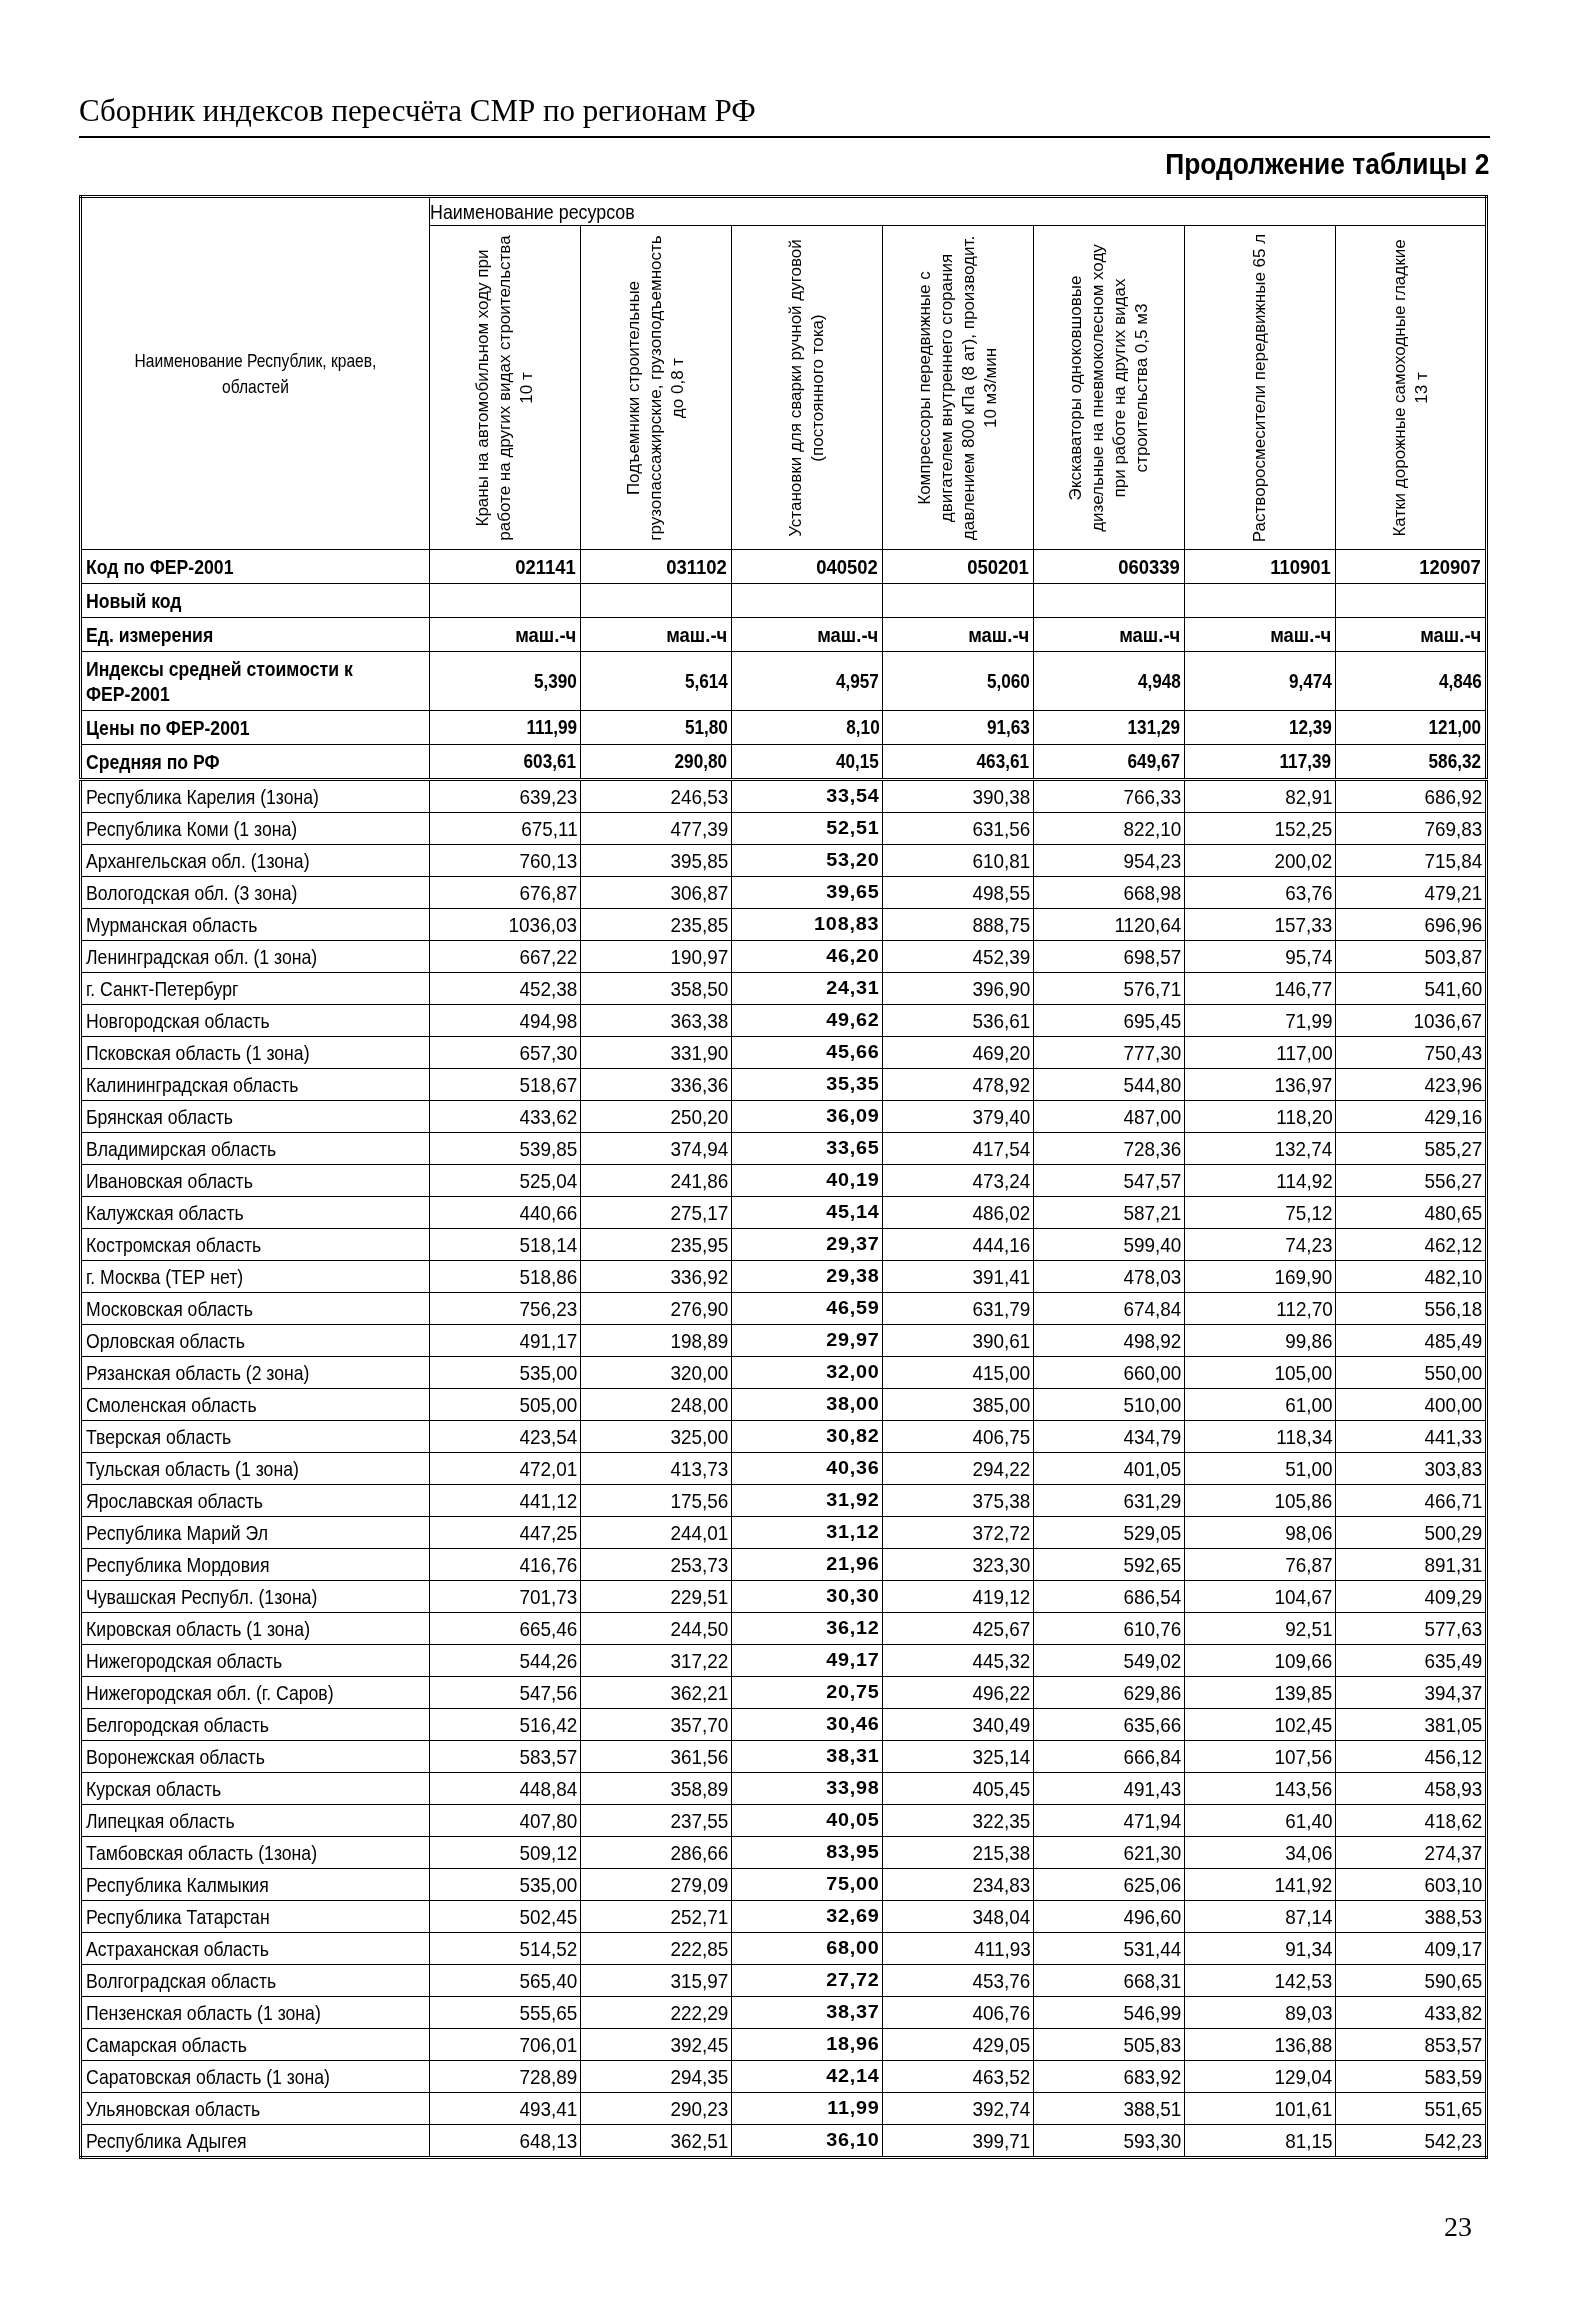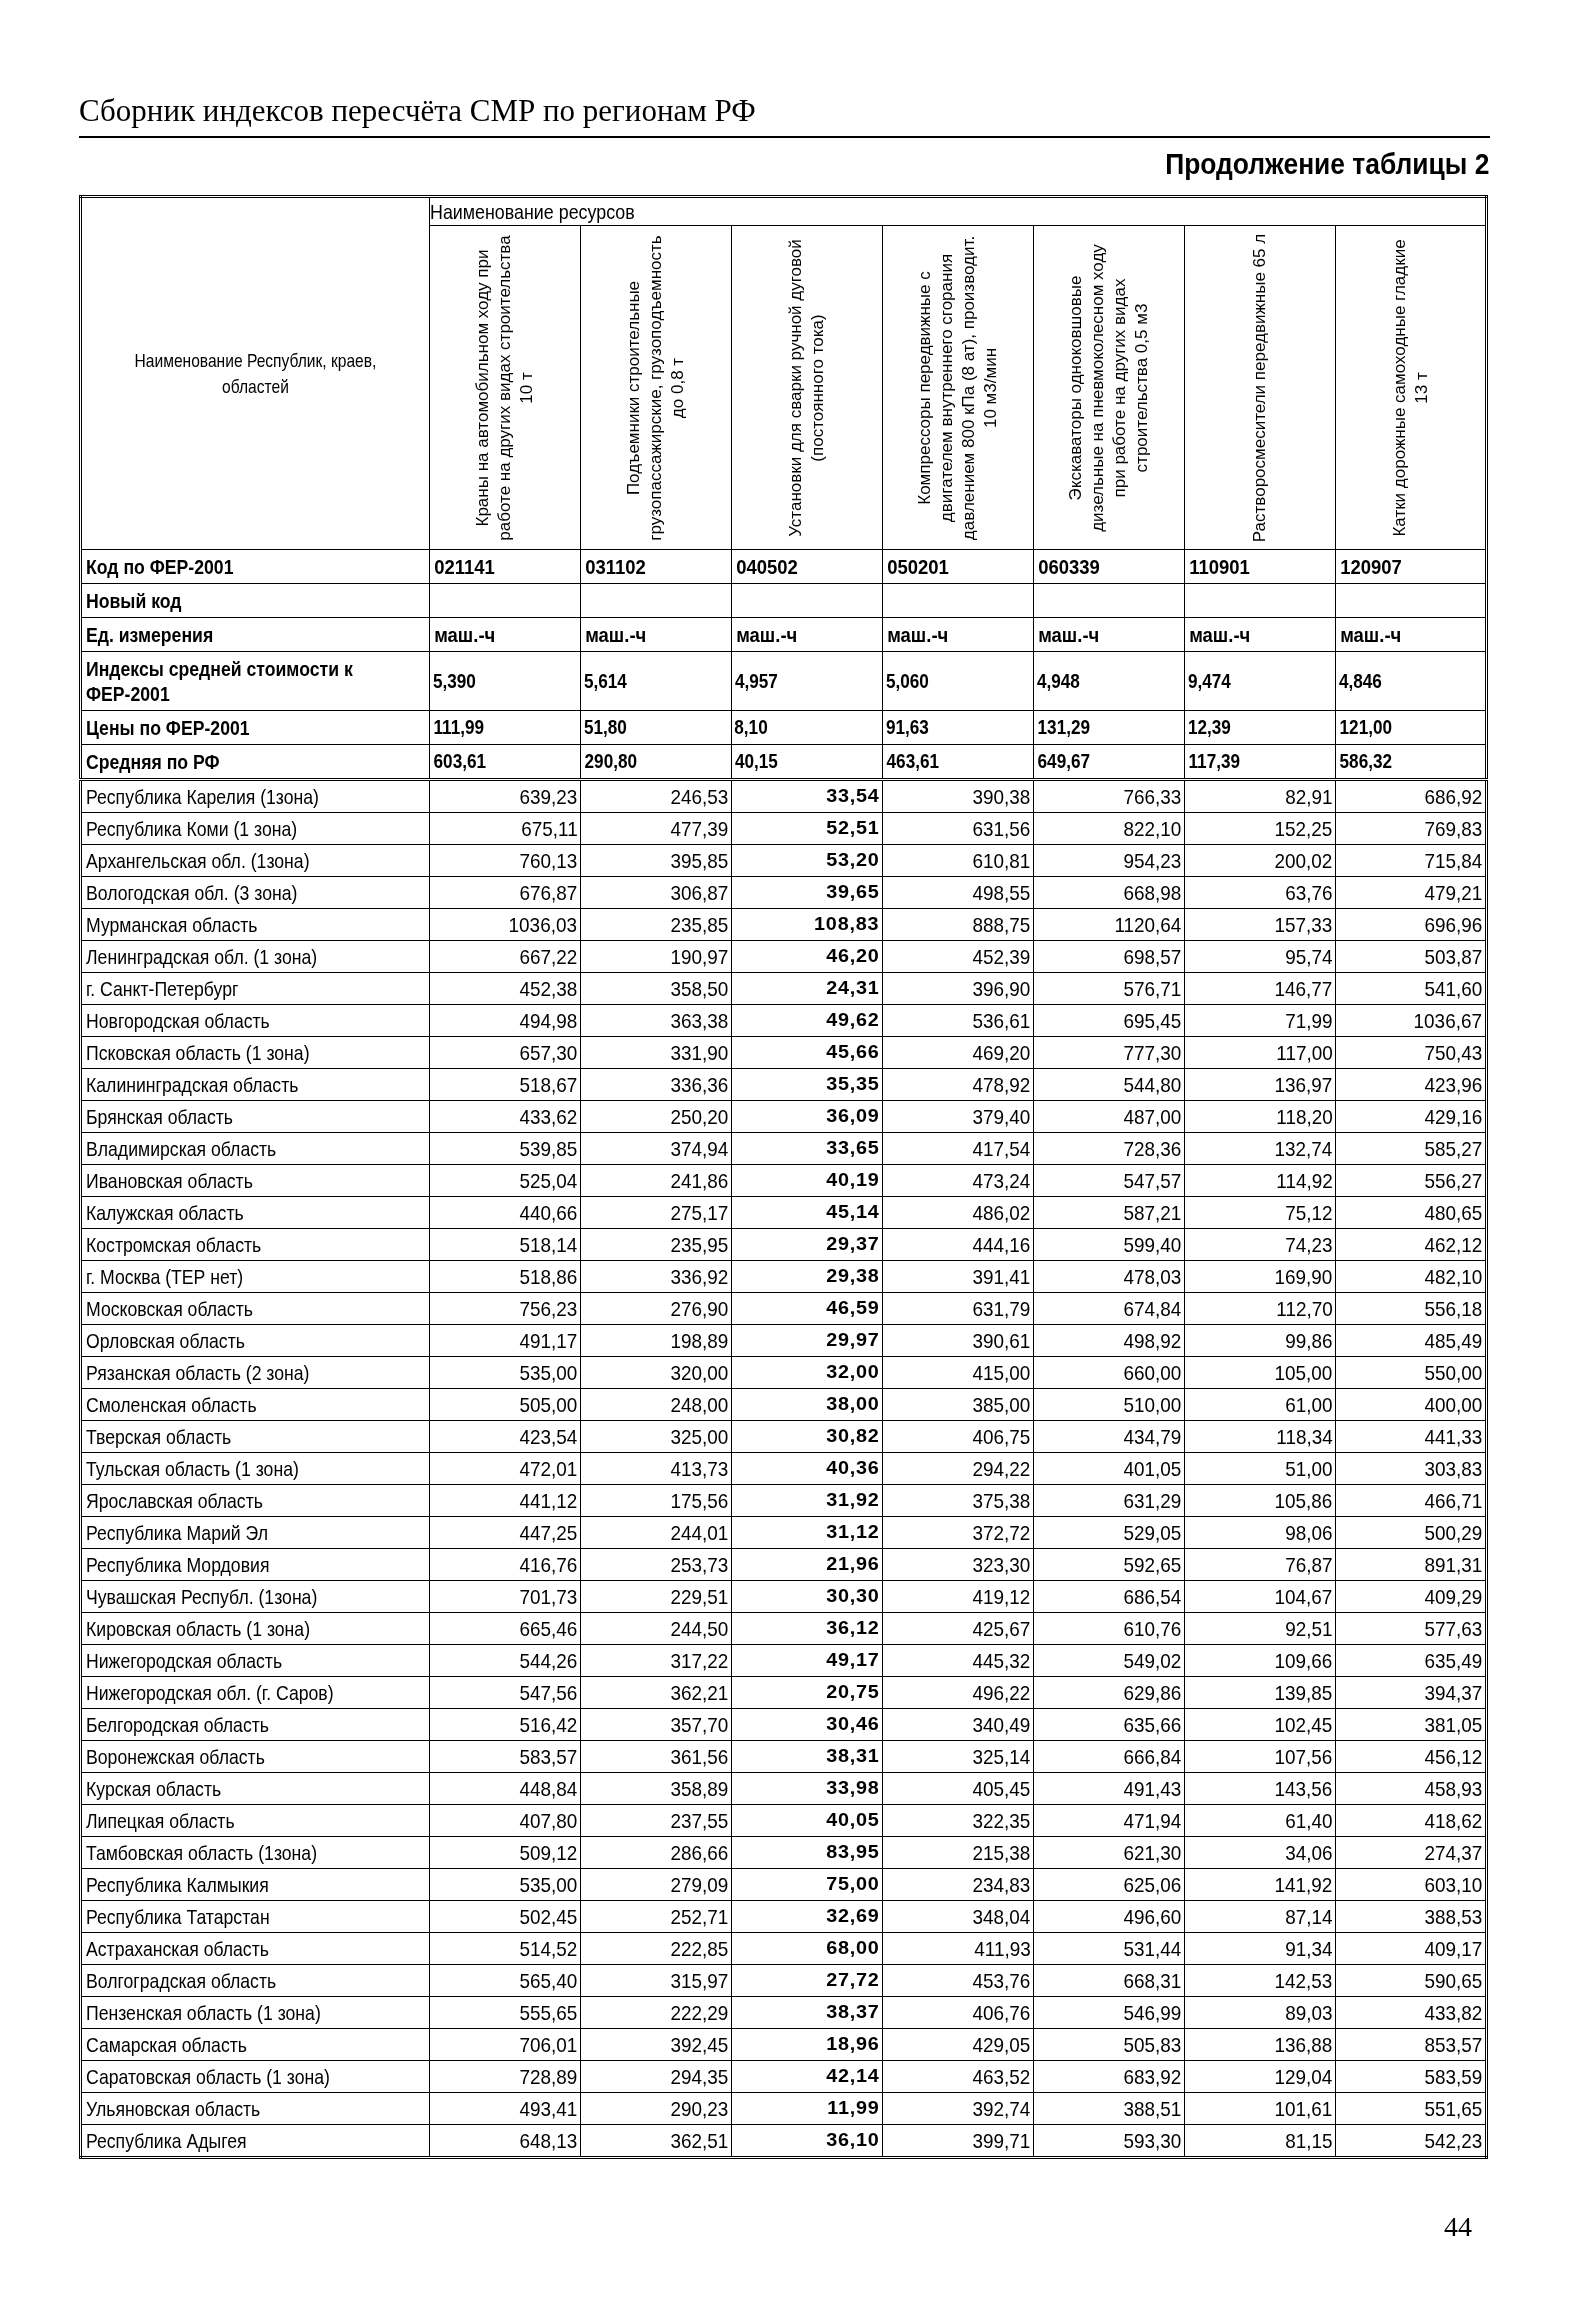--- a/index.html
+++ b/index.html
@@ -34,21 +34,21 @@
   th.rot { height: 323px; position: relative; font-weight: normal; overflow: hidden; }
   th.rot .rot-text {
     position: absolute; left: 50%; top: 50%;
     width: 310px; transform: translate(-50%, -50%) rotate(-90deg);
     font-size: 17px; line-height: 1.3; text-align: center;
     font-family: "Liberation Sans", sans-serif;
   }
   tr.meta td { height: 33px; font-weight: bold; font-size: 21px; }
   tr.meta td.lbl { padding-left: 4px; }
   tr.meta td.lbl span { display: inline-block; transform: scaleX(0.84); transform-origin: left center; white-space: nowrap; }
-  tr.meta td.val { text-align: left; }
+  tr.meta td.val { text-align: right; }
   tr.meta td.val span { display: inline-block; transform: scaleX(0.88); }
   tr.meta.tall td { height: 58px; }
   tr.meta.tall td.lbl span { white-space: normal; line-height: 1.2; width: 115%; }
   tr.meta.small td.val { font-size: 19.5px; }
   tr.meta.avg td.val { }
   tr.first-data td { border-top: 3.4px double #000; }
   tr.data td { height: 31px; font-size: 21px; }
   tr.data td.lbl { padding-left: 4px; white-space: nowrap; overflow: visible; text-decoration: underline; }
   tr.data td.lbl span { display: inline-block; transform: scaleX(0.84); transform-origin: left center; }
   tr.data td.num { text-align: right; padding-right: 2.7px; }
@@ -593,14 +593,14 @@
         <td class="num"><span>362,51</span></td>
         <td class="num wide"><span>36,10</span></td>
         <td class="num"><span>399,71</span></td>
         <td class="num"><span>593,30</span></td>
         <td class="num"><span>81,15</span></td>
         <td class="num"><span>542,23</span></td>
       </tr>
     </tbody>
 </table>
 
-<div class="page-number">44</div>
+<div class="page-number">23</div>
 
 
 </body></html>

